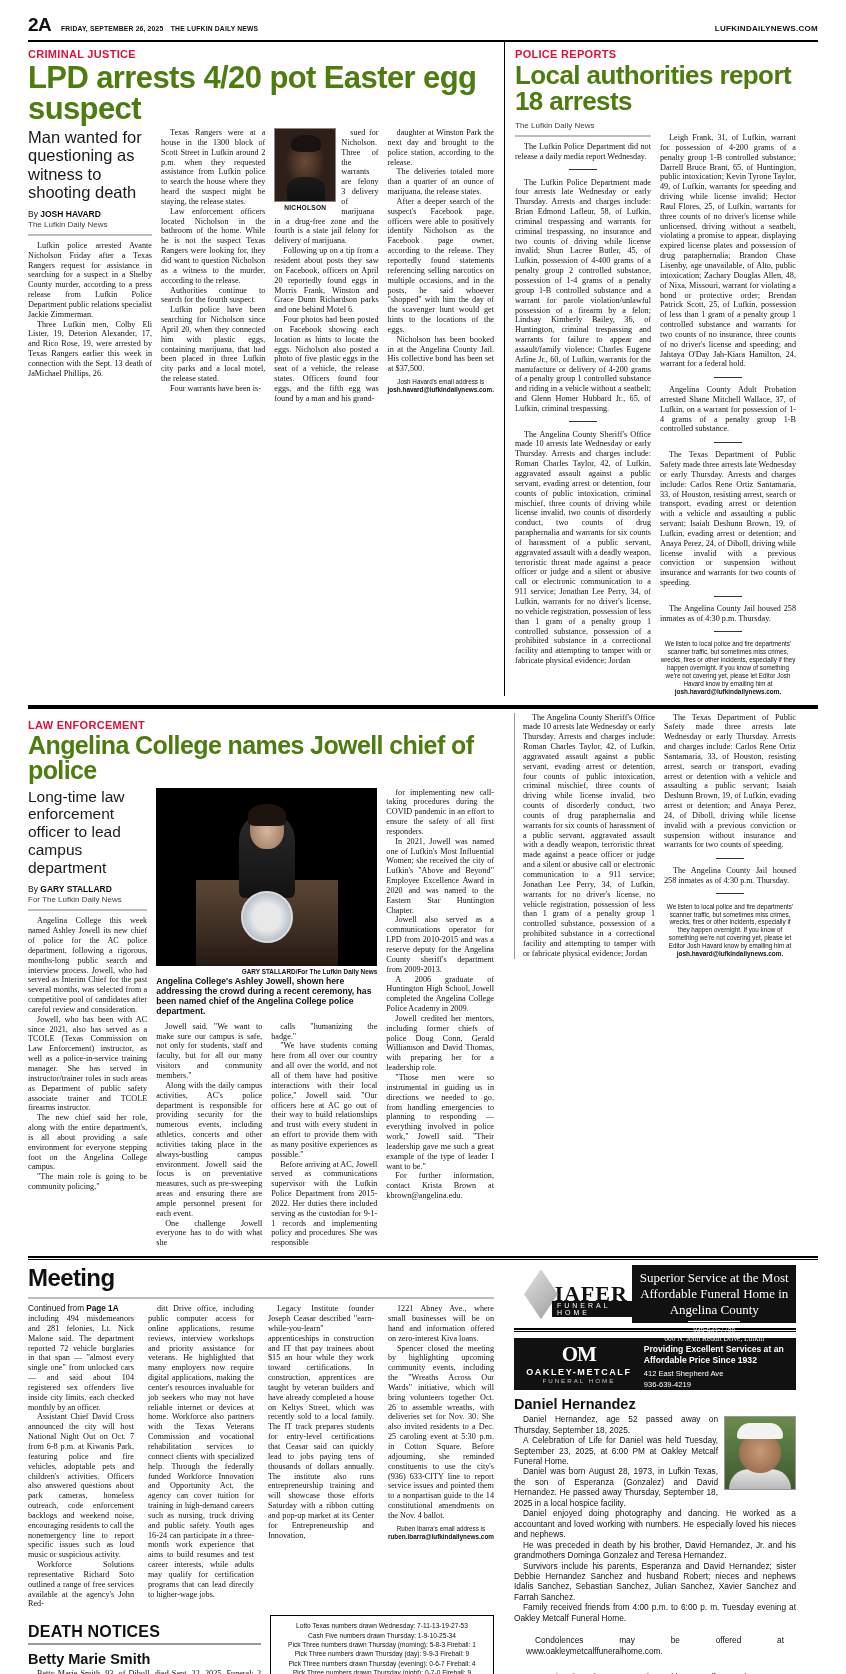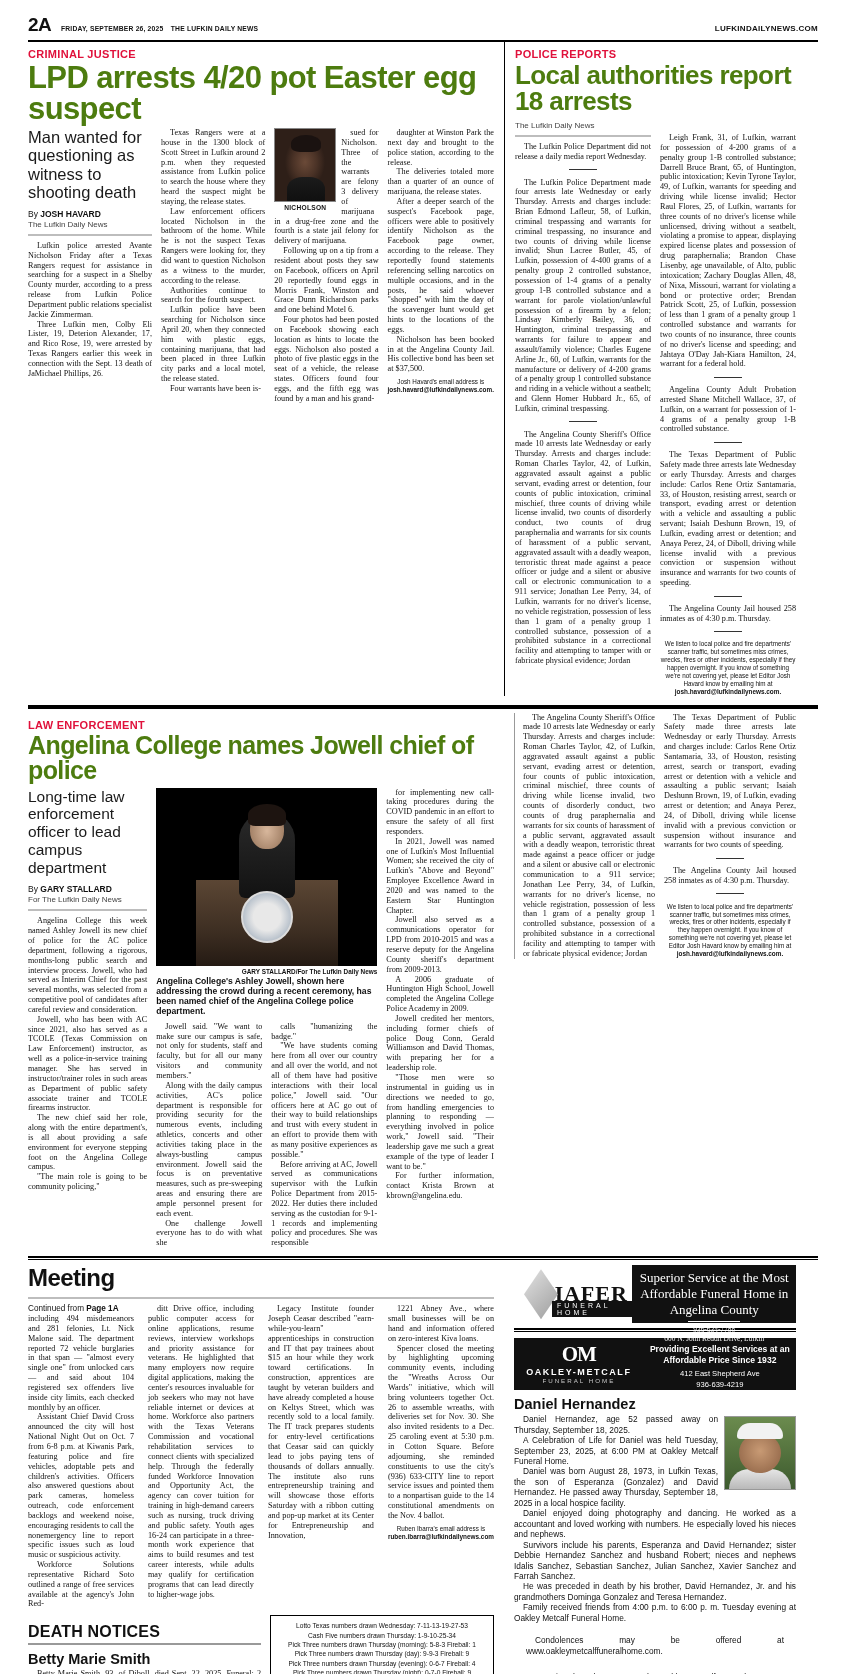--- a/index.html
+++ b/index.html
@@ -115,21 +115,21 @@
   .ad-shafer .rgt .l1 { font-size:13px; line-height:1.22; }
   .ad-shafer .rgt .hrx { width:52px; height:1px; background:#fff; margin:3px auto; }
   .ad-shafer .rgt .l2 { font-size:7.4px; line-height:1.3; }
 
   .ad-oakley { height:52px; display:flex; background:#111; color:#fff; margin-top:6px; }
   .ad-oakley .lft { width:46%; text-align:center; padding-top:4px; }
   .ad-oakley .om { font-family:"Liberation Serif", serif; font-weight:bold; font-size:21px; letter-spacing:-1px;}
   .ad-oakley .nm { font-family:"Liberation Sans", sans-serif; font-weight:bold; font-size:9px;
      letter-spacing:1.6px; }
   .ad-oakley .nm2 { font-family:"Liberation Sans", sans-serif; font-size:6.2px; letter-spacing:2px; color:#c9c9c9;}
-  .ad-oakley .rgt { flex:1; text-align:center; padding-top:6px; font-family:"Liberation Sans", sans-serif; }
+  .ad-oakley .rgt { flex:1; text-align:left; padding-top:6px; font-family:"Liberation Sans", sans-serif; }
   .ad-oakley .rgt .b1 { font-weight:bold; font-size:8.6px; line-height:1.3; }
   .ad-oakley .rgt .b2 { font-size:7.6px; line-height:1.3; margin-top:2px; }
 
   .obphoto { float:right; width:72px; height:74px; margin:2px 0 2px 6px;
      background:linear-gradient(#6b8b4e,#3d5a2e); position:relative; border:1px solid #999; overflow:hidden;}
   .obphoto .f { position:absolute; left:14px; top:16px; width:42px; height:40px; border-radius:50%;
      background:radial-gradient(ellipse at 50% 45%, #c89a74, #8a5f42); }
   .obphoto .cap { position:absolute; left:12px; top:6px; width:46px; height:16px;
      background:#f2f2f2; border-radius:16px 16px 4px 4px; }
   .obphoto .sh { position:absolute; left:4px; bottom:0; width:62px; height:20px;
@@ -398,22 +398,22 @@
         <div class="obphoto">
           <div class="sh"></div>
           <div class="f"></div>
           <div class="cap"></div>
         </div>
         <div style="font-family:'Liberation Sans',sans-serif;font-size:8.3px;line-height:1.26">
           <p style="margin:0;text-indent:9px;text-align:justify">Daniel Hernandez, age 52 passed away on Thursday, September 18, 2025.</p>
           <p style="margin:0;text-indent:9px;text-align:justify">A Celebration of Life for Daniel was held Tuesday, September 23, 2025, at 6:00 PM at Oakley Metcalf Funeral Home.</p>
           <p style="margin:0;text-indent:9px;text-align:justify">Daniel was born August 28, 1973, in Lufkin Texas, the son of Esperanza (Gonzalez) and David Hernandez. He passed away Thursday, September 18, 2025 in a local hospice facility.</p>
           <p style="margin:0;text-indent:9px;text-align:justify">Daniel enjoyed doing photography and dancing. He worked as a accountant and loved working with numbers. He especially loved his nieces and nephews.</p>
+          <p style="margin:0;text-indent:9px;text-align:justify">He was preceded in death by his brother, David Hernandez, Jr. and his grandmothers Dominga Gonzalez and Teresa Hernandez.</p>
           <p style="margin:0;text-indent:9px;text-align:justify;clear:both">Survivors include his parents, Esperanza and David Hernandez; sister Debbie Hernandez Sanchez and husband Robert; nieces and nephews Idalis Sanchez, Sebastian Sanchez, Julian Sanchez, Xavier Sanchez and Farrah Sanchez.</p>
-          <p style="margin:0;text-indent:9px;text-align:justify">He was preceded in death by his brother, David Hernandez, Jr. and his grandmothers Dominga Gonzalez and Teresa Hernandez.</p>
           <p style="margin:0;text-indent:9px;text-align:justify">Family received friends from 4:00 p.m. to 6:00 p. m. Tuesday evening at Oakley Metcalf Funeral Home.</p>
           <p style="margin:12px;text-indent:9px;text-align:justify">Condolences may be offered at www.oakleymetcalffuneralhome.com.</p>
           <p style="margin:16px;text-indent:9px;text-align:justify">Services have been entrusted to Oakley-Metcalf Funeral Home.</p>
         </div>
       </div>
     </div>
   </div>
 
 </div>
 

